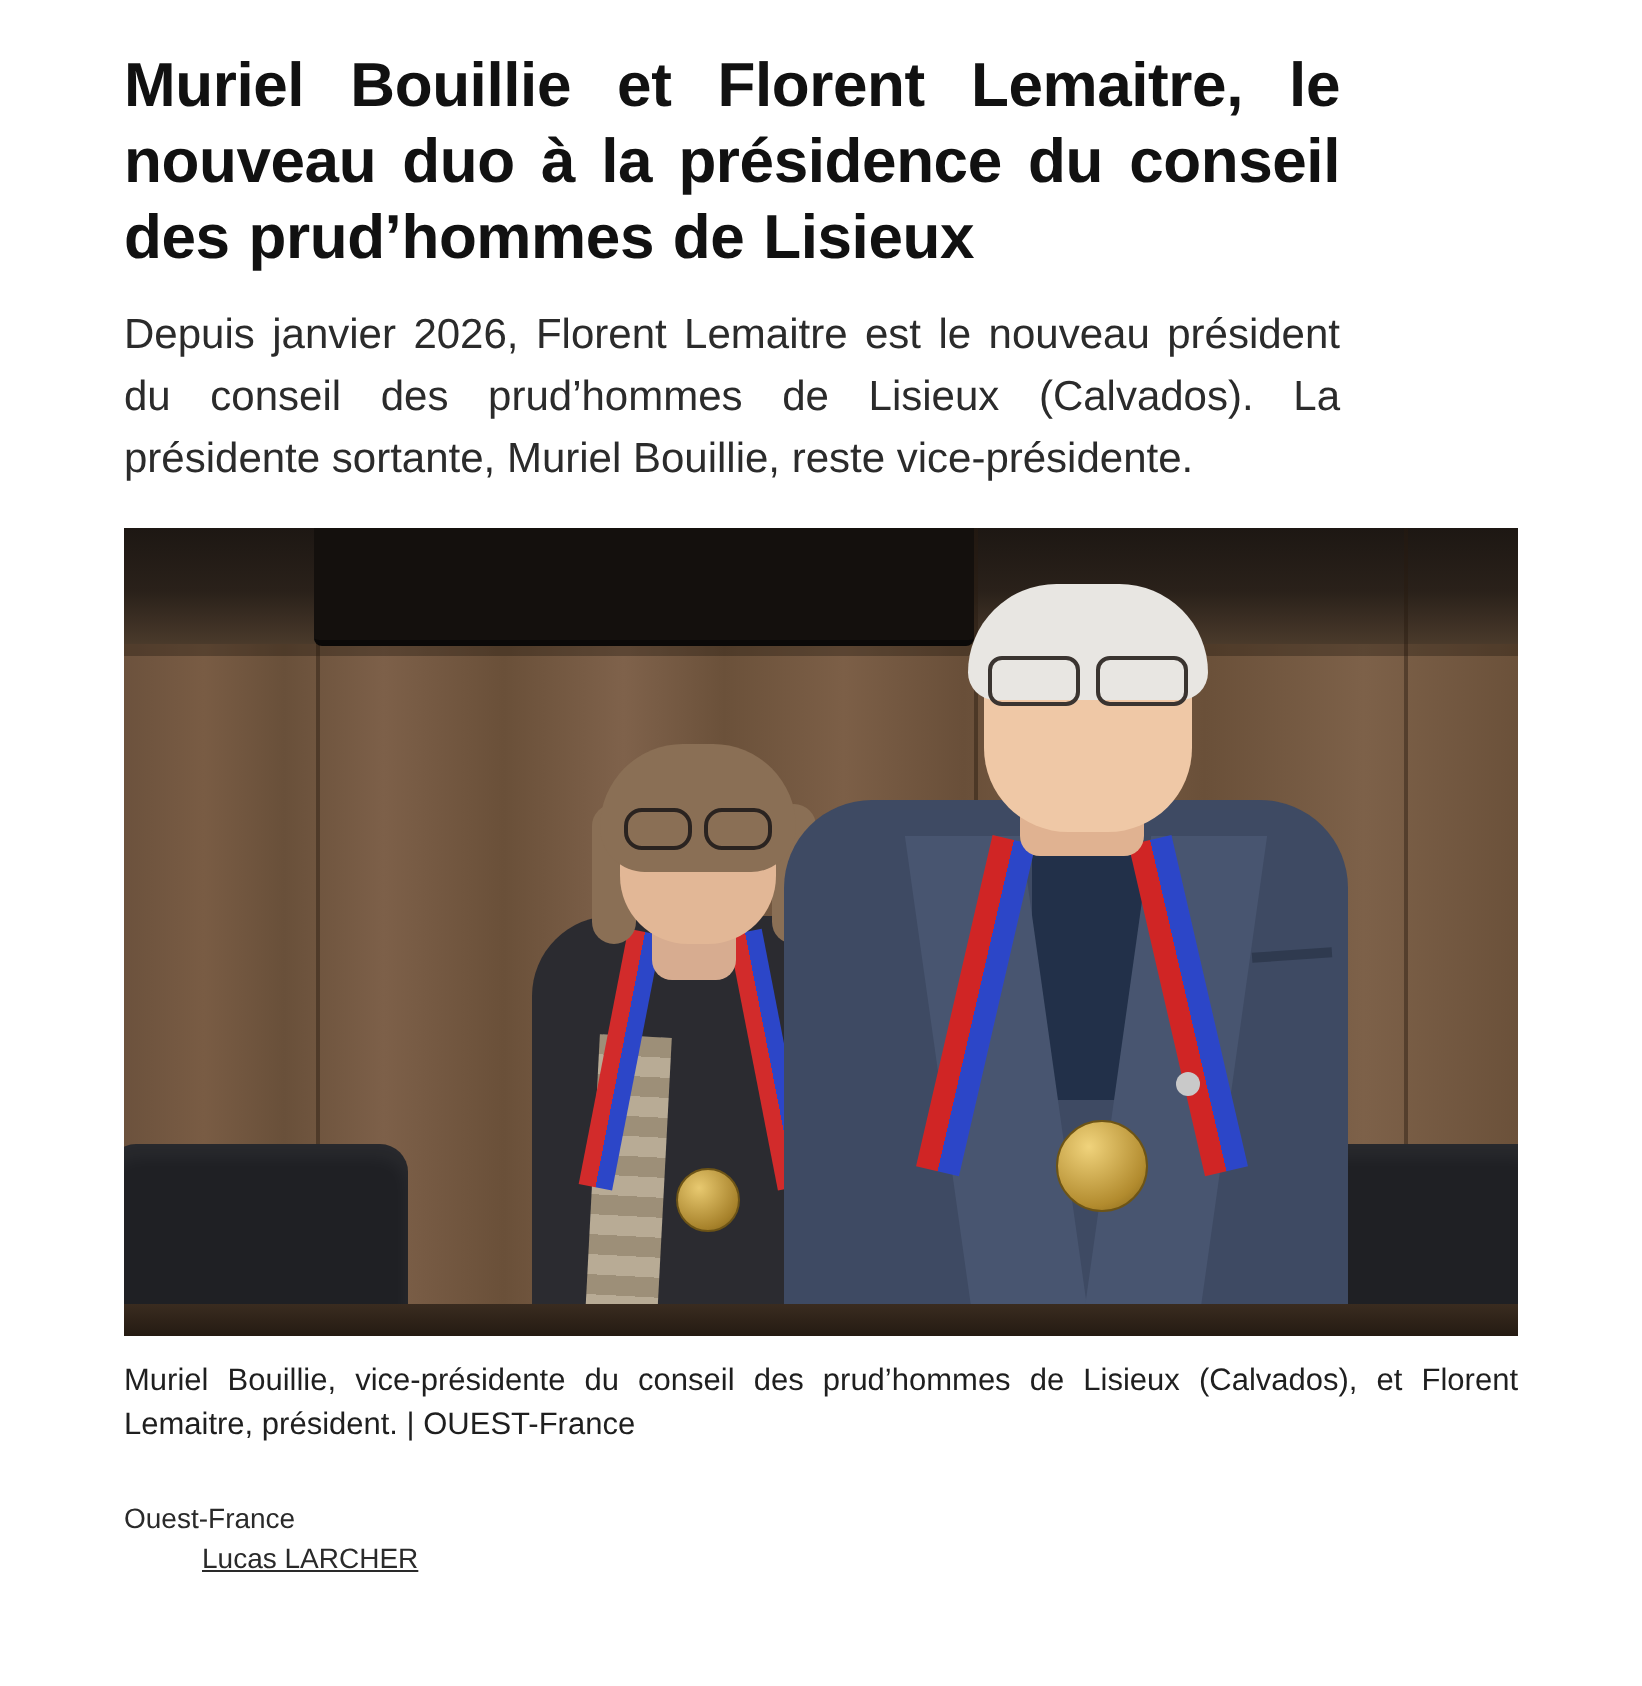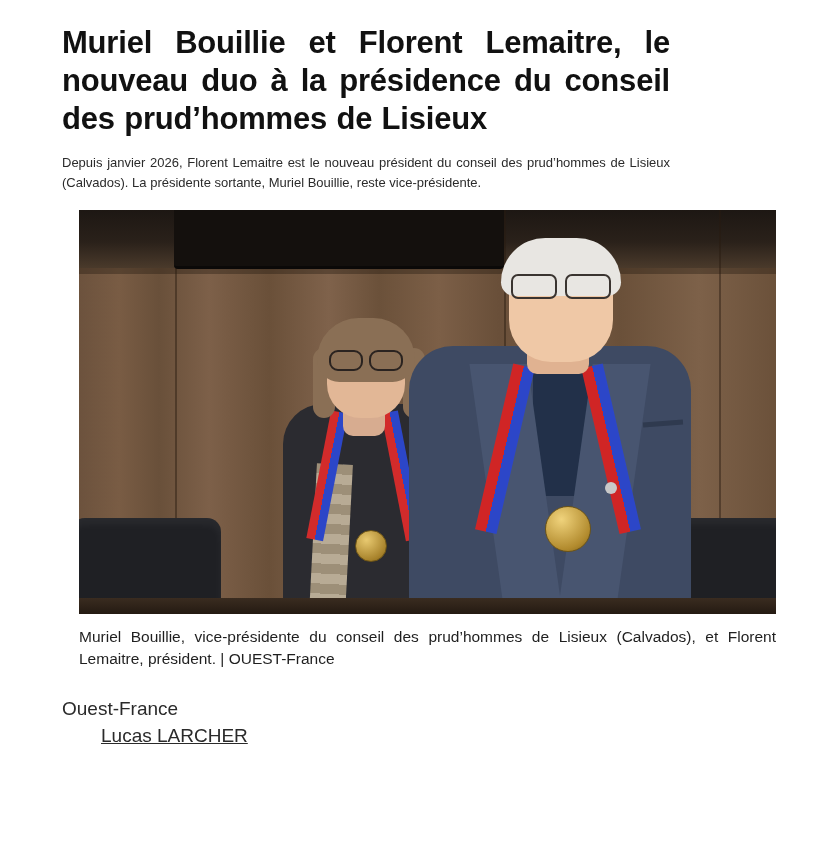--- a/index.html
+++ b/index.html
@@ -26,29 +26,29 @@
     line-height: 1.22;
     font-weight: bold;
     letter-spacing: -0.2px;
     color: #111111;
     text-align: justify;
     text-align-last: left;
     margin: 0 0 16px 0;
     word-spacing: 1px;
   }
   .standfirst {
-    font-size: 13px;
+    font-size: 21px;
     line-height: 1.47;
     color: #2b2b2b;
     text-align: justify;
     text-align-last: left;
     margin: 0 0 18px 0;
   }
   .figure {
-    margin: 17px;
+    margin: 0;
     width: 697px;
   }
   .photo {
     position: relative;
     width: 697px;
     height: 404px;
     overflow: hidden;
     background: #4b3b2d;
   }
   
@@ -242,21 +242,21 @@
     margin: 12px 0 0 0;
     font-size: 15.5px;
     line-height: 1.42;
     color: #1f1f1f;
     text-align: justify;
     text-align-last: left;
     width: 697px;
   }
   .byline {
     margin-top: 26px;
-    font-size: 19px;
+    font-size: 14px;
     line-height: 1.42;
     color: #2a2a2a;
   }
   .byline .source { display: block; }
   .byline .author {
     display: inline-block;
     text-decoration: underline;
     margin-left: 39px;
   }
   .byline .published { display: block; }

